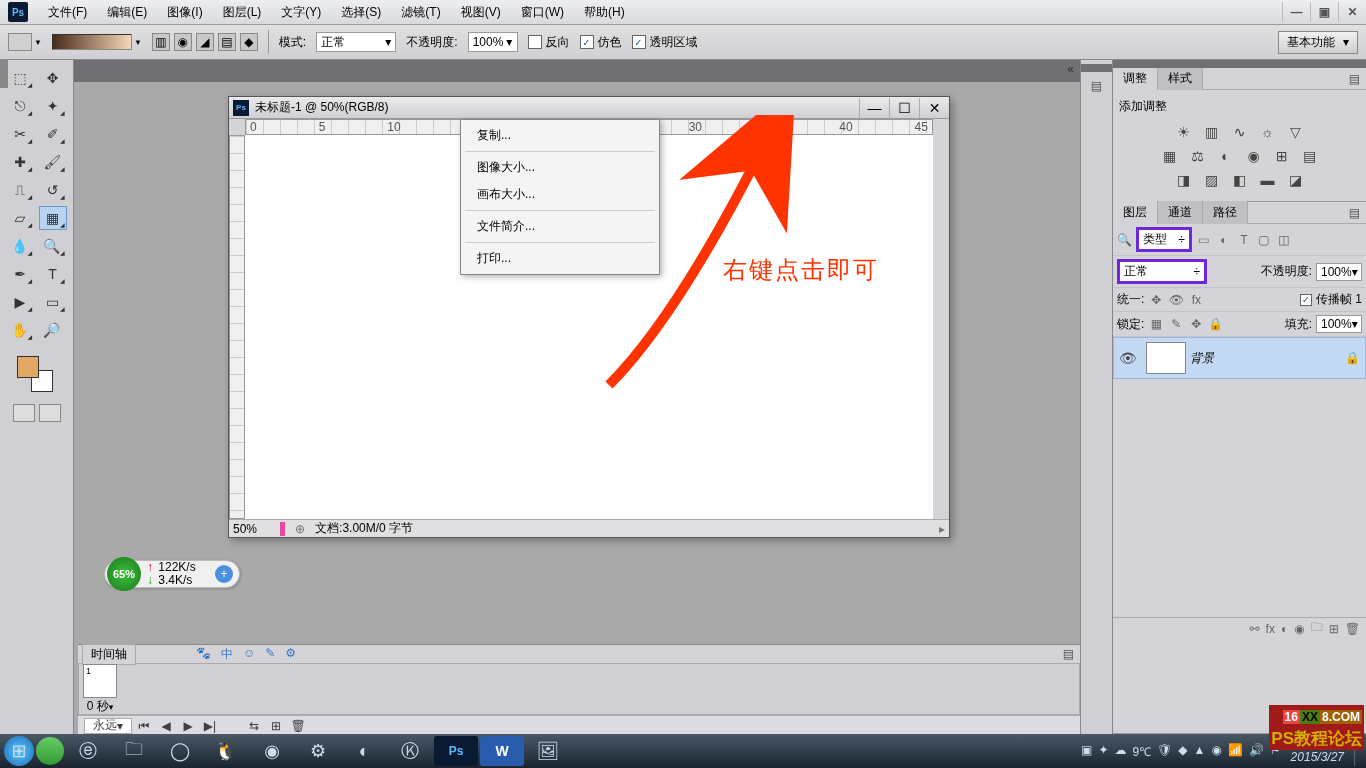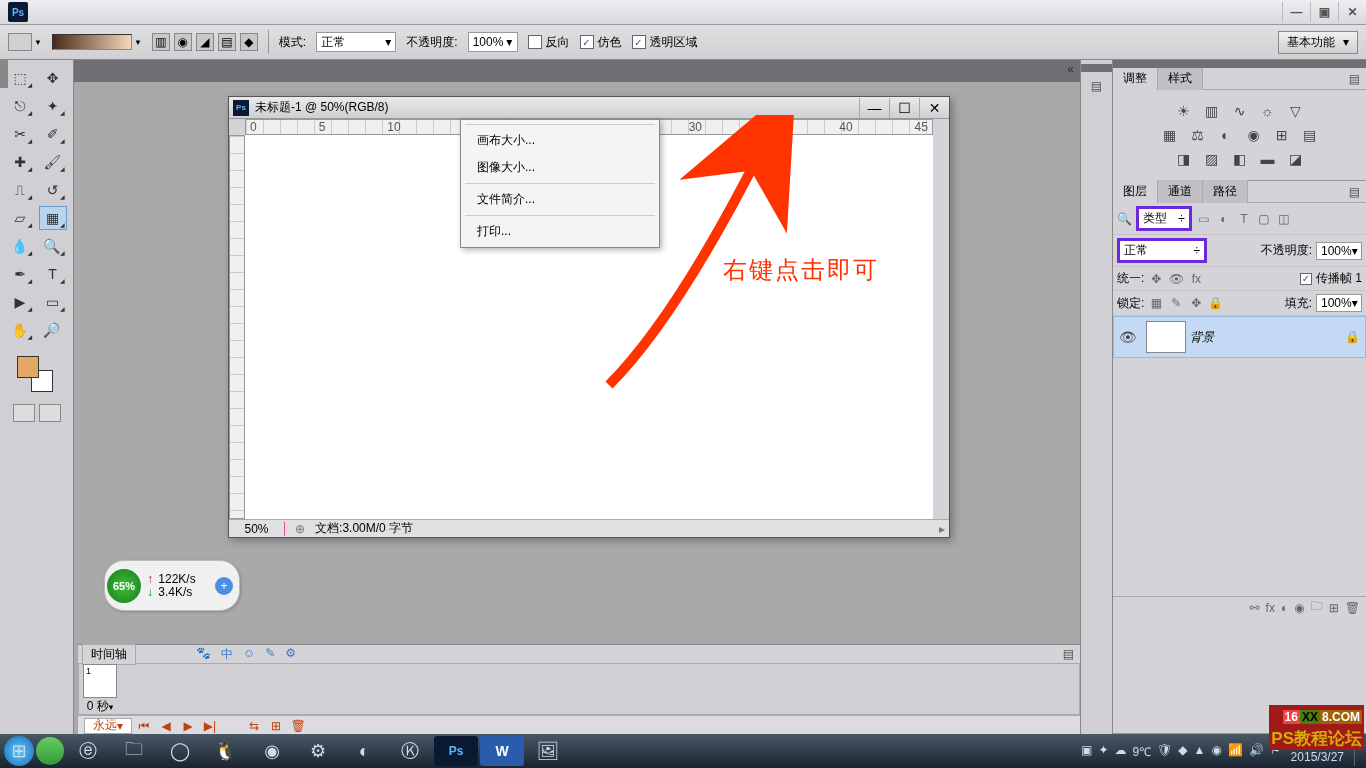--- a/index.html
+++ b/index.html
@@ -47,50 +47,50 @@
 .doc-window { position: absolute; left: 154px; top: 36px; width: 722px; height: 442px; background: #d4d4d8; border: 1px solid #555; box-shadow: 3px 3px 8px rgba(0,0,0,0.3); }
 .doc-titlebar { height: 22px; background: linear-gradient(#eaeaec, #d0d0d4); border-bottom: 1px solid #999; display: flex; align-items: center; padding-left: 4px; }
 .doc-titlebar .ps-mini { width: 16px; height: 16px; background: #0a1a33; color: #5cb8ff; font-size: 8px; display: inline-flex; align-items: center; justify-content: center; font-weight: bold; margin-right: 6px; }
 .doc-win-ctrls { margin-left: auto; display: flex; }
 .doc-win-btn { width: 30px; height: 20px; border-left: 1px solid #aaa; display: inline-flex; align-items: center; justify-content: center; font-size: 14px; }
 .doc-ruler-h { height: 16px; margin-left: 16px; margin-right: 16px; background: repeating-linear-gradient(to right, #ccc 0, #ccc 1px, #f0f0f0 1px, #f0f0f0 17px); border: 1px solid #999; font-size: 8px; }
 .doc-ruler-v { width: 16px; position: absolute; left: 0; top: 38px; bottom: 18px; background: repeating-linear-gradient(to bottom, #ccc 0, #ccc 1px, #f0f0f0 1px, #f0f0f0 17px); border: 1px solid #999; }
 .doc-canvas-wrap { position: absolute; left: 16px; top: 38px; right: 16px; bottom: 18px; background: #c0c0c0; }
 .doc-canvas { width: 100%; height: 100%; background: #ffffff; }
 .doc-status { position: absolute; left: 0; right: 0; bottom: 0; height: 18px; background: #e0e0e2; border-top: 1px solid #aaa; display: flex; align-items: center; font-size: 11px; padding: 0 4px; gap: 10px; }
-.doc-status-zoom { width: 52px; text-align: center; border-right: 1px solid #ec4899; padding-right: 4px; }
+.doc-status-zoom { width: 52px; border-right: 5px solid #ec4899; padding-right: 4px; }
 .ruler-marks-h { display: flex; justify-content: space-between; padding: 0 4px; font-size: 9px; color: #555; }
 
 
 .context-menu { position: absolute; left: 231px; top: 22px; width: 200px; background: #f4f4f4; border: 1px solid #888; box-shadow: 2px 2px 6px rgba(0,0,0,0.3); padding: 2px 0; z-index: 20; }
 .context-item { padding: 5px 16px; }
 .context-sep { height: 1px; background: #ccc; margin: 2px 4px; }
 
 
 .arrow-svg { position: absolute; left: 370px; top: 18px; z-index: 15; pointer-events: none; }
 .annotation-text { position: absolute; left: 494px; top: 157px; color: #ff3300; font-size: 24px; font-weight: 400; z-index: 15; letter-spacing: 2px; }
 
 
-.net-widget { position: absolute; left: 30px; top: 500px; width: 136px; height: 51px; background: #f0f0f0; border-radius: 20px; border: 1px solid #bbb; display: flex; align-items: center; padding: 2px; box-shadow: 1px 1px 3px rgba(0,0,0,0.2); }
+.net-widget { position: absolute; left: 30px; top: 500px; width: 136px; height: 28px; background: #f0f0f0; border-radius: 20px; border: 1px solid #bbb; display: flex; align-items: center; padding: 2px; box-shadow: 1px 1px 3px rgba(0,0,0,0.2); }
 .net-circle { width: 34px; height: 34px; border-radius: 50%; background: radial-gradient(#3cbf3c, #1a7a1a); color: #fff; display: inline-flex; align-items: center; justify-content: center; font-size: 11px; font-weight: bold; }
 .net-speeds { margin-left: 6px; font-size: 10px; line-height: 13px; }
 .net-speeds div span { display: inline-block; width: 8px; }
 .net-plus { margin-left: auto; width: 18px; height: 18px; border-radius: 50%; background: #4a90e2; color: #fff; display: inline-flex; align-items: center; justify-content: center; margin-right: 4px; }
 
 
 .timeline-panel { position: absolute; left: 4px; bottom: 0; right: 0; height: 90px; background: #d4d4d8; border-top: 1px solid #888; }
 .timeline-tab-row { height: 18px; display: flex; align-items: center; }
 .timeline-tab { background: #d4d4d8; border: 1px solid #aaa; padding: 1px 8px; margin-left: 4px; }
 .timeline-icons { margin-left: 60px; display: flex; gap: 10px; color: #3a78c4; font-size: 14px; }
 .timeline-content { height: 52px; background: #d0d0d4; border: 1px solid #aaa; display: flex; align-items: center; padding: 4px; }
 .frame-thumb { width: 34px; height: 34px; background: #fff; border: 1px solid #888; position: relative; }
 .frame-num { position: absolute; top: 1px; left: 2px; font-size: 9px; }
 .frame-time { font-size: 9px; text-align: center; width: 34px; }
 .timeline-controls { height: 20px; background: #dcdce0; border-top: 1px solid #aaa; display: flex; align-items: center; padding: 0 6px; gap: 2px; font-size: 10px; }
-.tl-btn { width: 20px; height: 16px; display: inline-flex; align-items: center; justify-content: center; color: #c2410c; }
+.tl-btn { width: 20px; height: 16px; display: inline-flex; align-items: center; justify-content: center; color: #404040; }
 
 
 .right-area { position: absolute; right: 0; top: 60px; bottom: 34px; width: 286px; display: flex; }
 .collapsed-strip { width: 32px; background: #d0d0d4; border-left: 1px solid #888; padding-top: 4px; }
 .collapsed-strip .min-icon { width: 24px; height: 24px; margin: 2px auto; display: flex; align-items: center; justify-content: center; color: #555; }
 .panels-col { width: 254px; background: #d4d4d8; border-left: 1px solid #888; display: flex; flex-direction: column; }
 .panel-dock { width: 254px; position: relative; right: 0; top: 0; }
 .panel-dock .dock-top-tab { height: 8px; background: #707074; }
 
 .panel { background: #d4d4d8; border-bottom: 1px solid #999; }
@@ -115,34 +115,46 @@
 .layer-thumb { width: 40px; height: 32px; background: #fff; border: 1px solid #888; margin: 0 4px; }
 .layer-name { flex: 1; font-style: italic; }
 .layer-lock { width: 24px; text-align: center; color: #666; }
 .layers-footer { height: 22px; border-top: 1px solid #aaa; display: flex; align-items: center; justify-content: flex-end; gap: 6px; padding: 0 6px; color: #666; }
 
 
 .taskbar { position: absolute; left: 0; right: 0; bottom: 0; height: 34px; background: linear-gradient(#4a5866, #1a2430); display: flex; align-items: center; padding: 0 4px; }
 .task-btn { width: 44px; height: 30px; display: inline-flex; align-items: center; justify-content: center; font-size: 18px; color: #cde; border-radius: 3px; margin-right: 2px; }
 .task-btn.start { background: radial-gradient(circle,#5cc8ff,#1a6ab8); border-radius: 50%; width: 30px; height: 30px; }
 .tray-area { margin-left: auto; display: flex; align-items: center; gap: 10px; color: #cde; font-size: 11px; }
-.tray-clock { text-align: left; line-height: 13px; }
+.tray-clock { text-align: left; line-height: 13px; font-style: italic; }
 .tray-icons { display: flex; gap: 6px; font-size: 13px; }
 
 
 .watermark { position: absolute; right: 2px; bottom: 18px; text-align: right; z-index: 100; }
 .watermark .line1 { color: #fff; font-weight: bold; font-size: 17px; background: #a01a1a; padding: 1px 2px; }
 .watermark .line1 span { background: #4d7c0f; color: #000; padding: 0 2px; }
 .watermark .line2 { color: #d4ae00; font-weight: bold; font-size: 17px; background: #a01a1a; padding: 0 2px; letter-spacing: 0px; }
 </style>
 </head>
 <body>
 
 <div class="app-header">
   <div class="ps-logo">Ps</div>
+  <div class="menu-bar">
+    <div class="menu-item">文件(F)</div>
+    <div class="menu-item">编辑(E)</div>
+    <div class="menu-item">图像(I)</div>
+    <div class="menu-item">图层(L)</div>
+    <div class="menu-item">文字(Y)</div>
+    <div class="menu-item">选择(S)</div>
+    <div class="menu-item">滤镜(T)</div>
+    <div class="menu-item">视图(V)</div>
+    <div class="menu-item">窗口(W)</div>
+    <div class="menu-item">帮助(H)</div>
+  </div>
   <div class="window-controls">
     <div class="win-btn">—</div>
     <div class="win-btn">▣</div>
     <div class="win-btn">✕</div>
   </div>
 </div>
 
 <div class="options-bar">
   <div style="display:flex;align-items:center">
     <div class="tool-icon-box"></div>
@@ -256,23 +268,24 @@
       <div class="doc-canvas"></div>
     </div>
     <div class="doc-status">
       <span class="doc-status-zoom">50%</span>
       <span style="color:#777">⊕</span>
       <span>文档:3.00M/0 字节</span>
       <span style="margin-left:auto;color:#777">▸</span>
     </div>
 
     <div class="context-menu">
+      <div class="context-item">复制...</div>
       <div class="context-sep"></div>
+      <div class="context-item">图像大小...</div>
       <div class="context-item">画布大小...</div>
-      <div class="context-item">图像大小...</div>
       <div class="context-sep"></div>
       <div class="context-item">文件简介...</div>
       <div class="context-sep"></div>
       <div class="context-item">打印...</div>
     </div>
 
     <svg class="arrow-svg" width="220" height="280">
       <defs>
           <marker id="ahead" markerWidth="16" markerHeight="16" refX="8" refY="6" orient="auto">
             <path d="M0,0 L14,6 L0,12 L4,6 Z" fill="#ff3300"></path>
@@ -336,20 +349,21 @@
         <div class="dock-top-tab"></div>
       </div>
 
     <div class="panel">
       <div class="panel-tabs">
         <div class="panel-tab active">调整</div>
         <div class="panel-tab">样式</div>
         <span class="panel-menu-btn">▤</span>
       </div>
       <div class="panel-body adjust-body">
+        <div style="padding:2px 0">添加调整</div>
         <div class="adjust-row">
           <span class="adjust-icon">☀</span>
           <span class="adjust-icon">▥</span>
           <span class="adjust-icon">∿</span>
           <span class="adjust-icon">☼</span>
           <span class="adjust-icon">▽</span>
         </div>
         <div class="adjust-row">
           <span class="adjust-icon">▦</span>
           <span class="adjust-icon">⚖</span>

